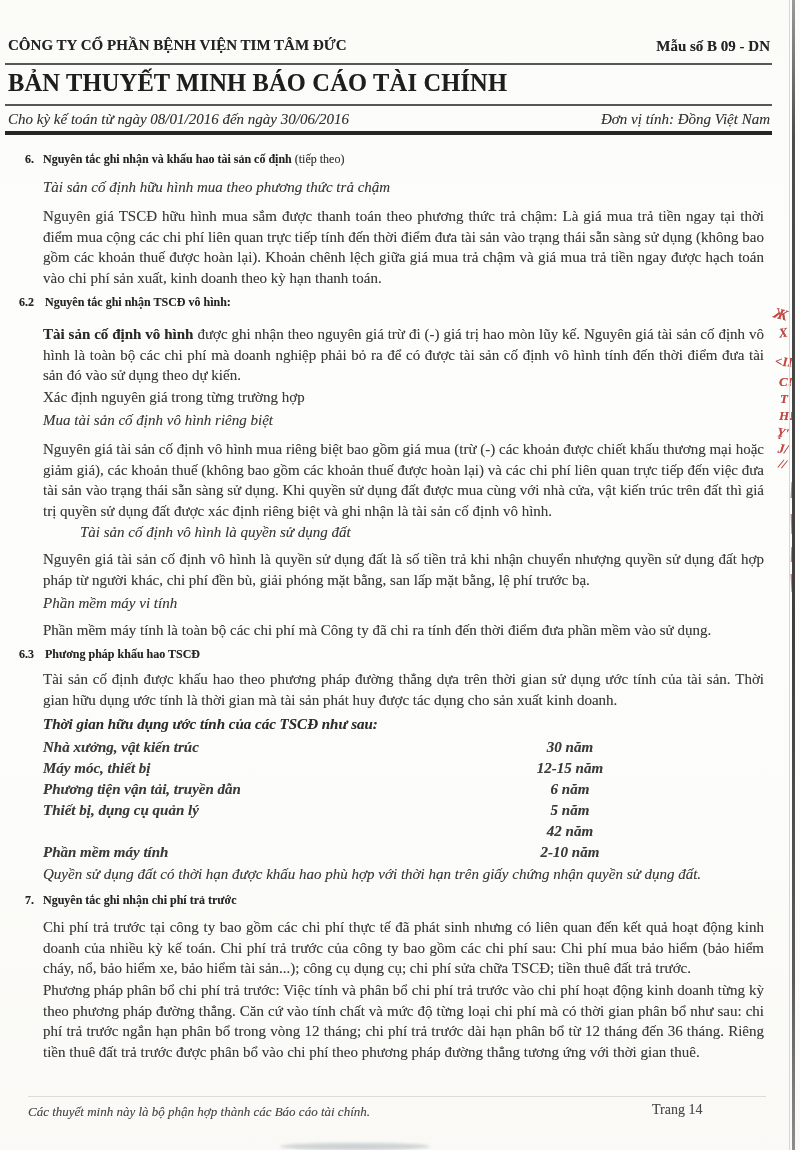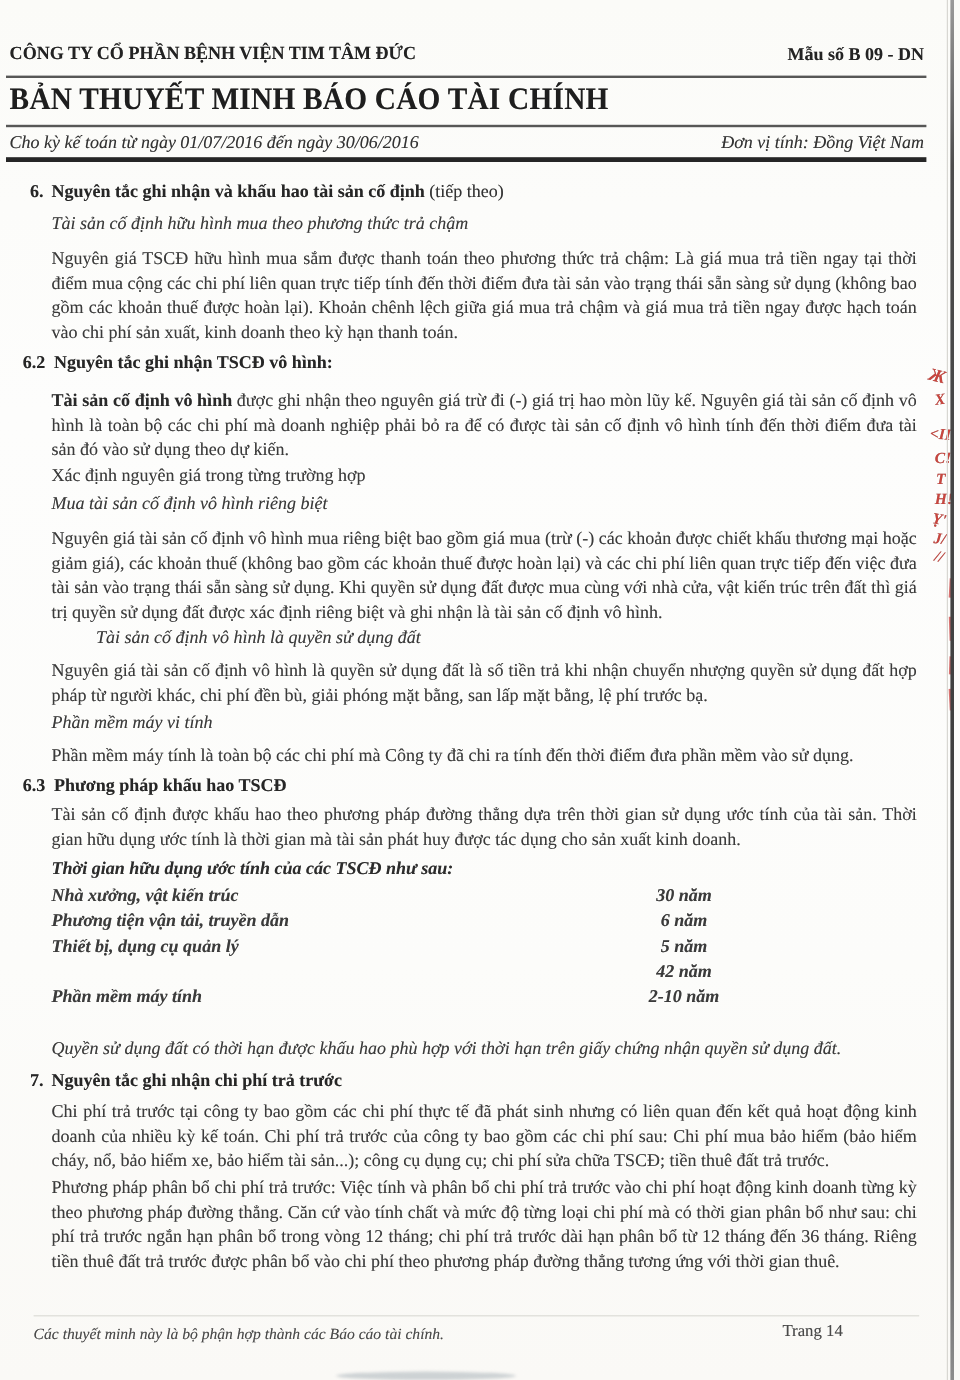--- a/index.html
+++ b/index.html
@@ -14,21 +14,21 @@
   .hdr-company { top:36px; left:8px; font-weight:bold; font-size:15.5px; color:#232323;
     transform:scaleX(0.97); transform-origin:left center; white-space:nowrap; }
   .hdr-form { top:38px; right:30px; font-weight:bold; font-size:15px; color:#232323; }
   .doc-title { top:68px; left:8px; font-weight:bold; font-size:26px; color:#1e1e1e;
     transform:scaleX(0.94); transform-origin:left center; white-space:nowrap; letter-spacing:0.2px; }
   .hdr-period { top:111px; left:8px; font-style:italic; font-size:15px; color:#333; white-space:nowrap; }
   .hdr-unit { top:111px; right:30px; font-style:italic; font-size:15px; color:#333; white-space:nowrap; }
   .rule { left:5px; right:28px; height:1.5px; background:#3a3a3a; opacity:0.85; }
   .rule-thick { left:5px; right:28px; height:3.5px; background:#262626; }
 
-  .h-sec { font-weight:bold; font-size:15px; color:#262626; white-space:nowrap; }
+  .h-sec { font-weight:bold; font-size:12px; color:#262626; white-space:nowrap; }
   .h-sec .secnum { display:inline-block; }
   .n1 { left:25px; } .n1 .secnum { width:18px; }
   .n2 { left:19px; } .n2 .secnum { width:26px; }
   .h-suffix { font-weight:normal; color:#333; }
 
   .sub-it { left:43px; font-size:15px; font-style:italic; color:#3a3a3a; white-space:nowrap; }
   .plain-line { left:43px; font-size:15px; color:#3b3b3b; white-space:nowrap; }
   .para { left:43px; width:721px; font-size:15px; line-height:20.5px; text-align:justify; color:#3b3b3b; }
   .lead-b { font-weight:bold; color:#2a2a2a; }
 
@@ -55,21 +55,21 @@
 </head>
 <body>
 
 <div class="page">
 
   <div class="abs hdr-company">CÔNG TY CỔ PHẦN BỆNH VIỆN TIM TÂM ĐỨC</div>
   <div class="abs hdr-form">Mẫu số B 09 - DN</div>
   <div class="abs rule" style="top:63px;"></div>
   <div class="abs doc-title">BẢN THUYẾT MINH BÁO CÁO TÀI CHÍNH</div>
   <div class="abs rule" style="top:104px;"></div>
-  <div class="abs hdr-period">Cho kỳ kế toán từ ngày 01/07/2016 đến ngày 30/06/2016</div>
+  <div class="abs hdr-period">Cho kỳ kế toán từ ngày 08/01/2016 đến ngày 30/06/2016</div>
   <div class="abs hdr-unit">Đơn vị tính: Đồng Việt Nam</div>
   <div class="abs rule-thick" style="top:131px;"></div>
 
   <div class="abs h-sec n1" style="top:152px;">
     <span class="secnum">6.</span><span>Nguyên tắc ghi nhận và khấu hao tài sản cố định</span><span class="h-suffix"> (tiếp theo)</span>
   </div>
   <div class="abs sub-it" style="top:179px;">Tài sản cố định hữu hình mua theo phương thức trả chậm</div>
   <div class="abs para" style="top:206px;">Nguyên giá TSCĐ hữu hình mua sắm được thanh toán theo phương thức trả chậm: Là giá mua trả tiền ngay tại thời điểm mua cộng các chi phí liên quan trực tiếp tính đến thời điểm đưa tài sản vào trạng thái sẵn sàng sử dụng (không bao gồm các khoản thuế được hoàn lại). Khoản chênh lệch giữa giá mua trả chậm và giá mua trả tiền ngay được hạch toán vào chi phí sản xuất, kinh doanh theo kỳ hạn thanh toán.</div>
 
   <div class="abs h-sec n2" style="top:295px;">
@@ -89,20 +89,24 @@
   <div class="abs h-sec n2" style="top:647px;">
     <span class="secnum">6.3</span><span>Phương pháp khấu hao TSCĐ</span>
   </div>
   <div class="abs para" style="top:669px;">Tài sản cố định được khấu hao theo phương pháp đường thẳng dựa trên thời gian sử dụng ước tính của tài sản. Thời gian hữu dụng ước tính là thời gian mà tài sản phát huy được tác dụng cho sản xuất kinh doanh.</div>
   <div class="abs tbl-caption" style="top:716px;">Thời gian hữu dụng ước tính của các TSCĐ như sau:</div>
 
   <div class="abs life-table" style="top:739px;">
     <div class="life-row">
       <span class="asset">Nhà xưởng, vật kiến trúc</span>
       <span class="years">30 năm</span>
+    </div>
+    <div class="life-row">
+      <span class="asset">Máy móc, thiết bị</span>
+      <span class="years">12-15 năm</span>
     </div>
     <div class="life-row">
       <span class="asset">Phương tiện vận tải, truyền dẫn</span>
       <span class="years">6 năm</span>
     </div>
     <div class="life-row">
       <span class="asset">Thiết bị, dụng cụ quản lý</span>
       <span class="years">5 năm</span>
     </div>
     <div class="life-row">

